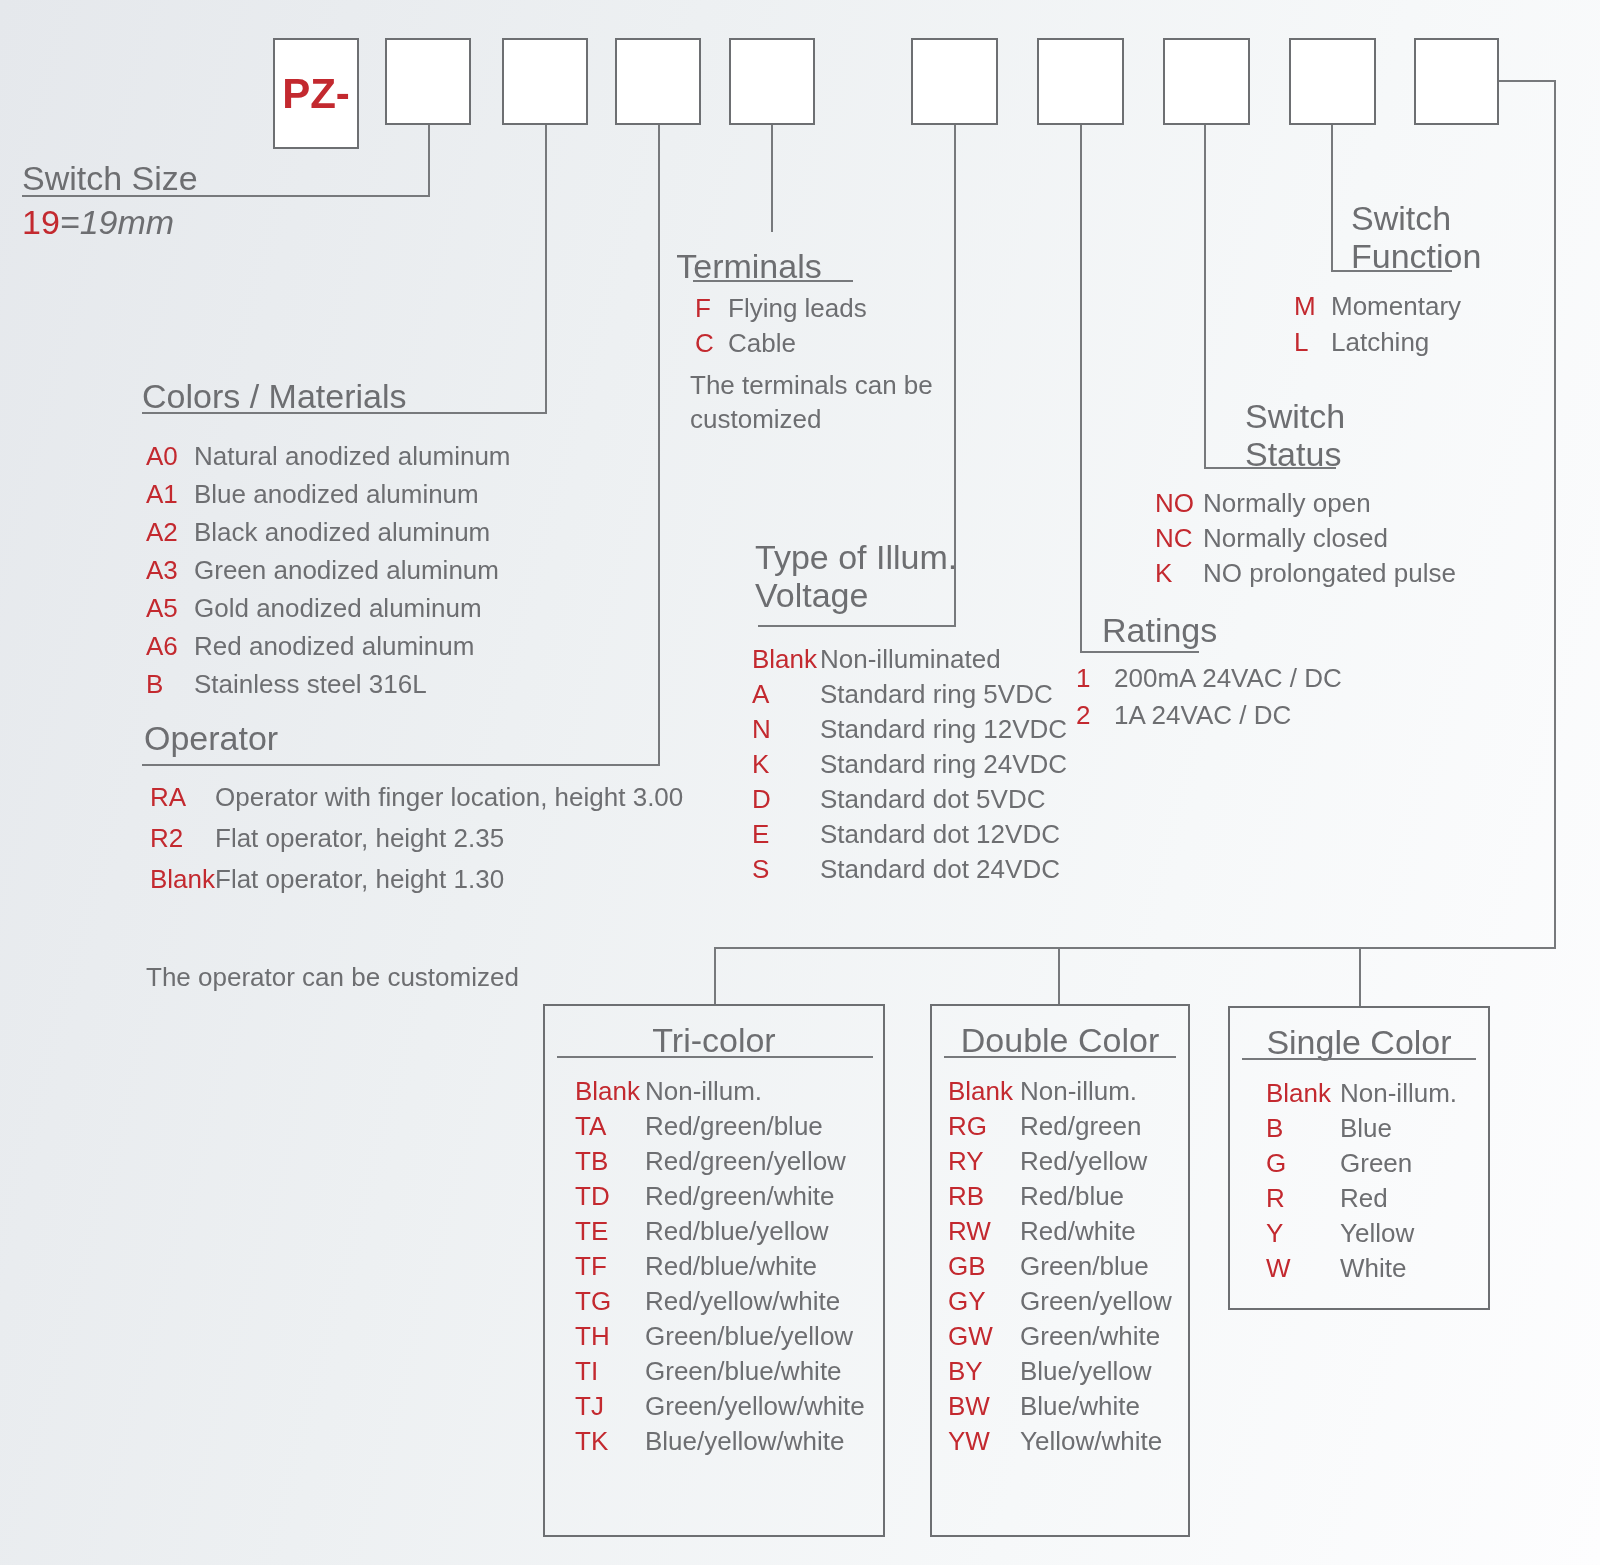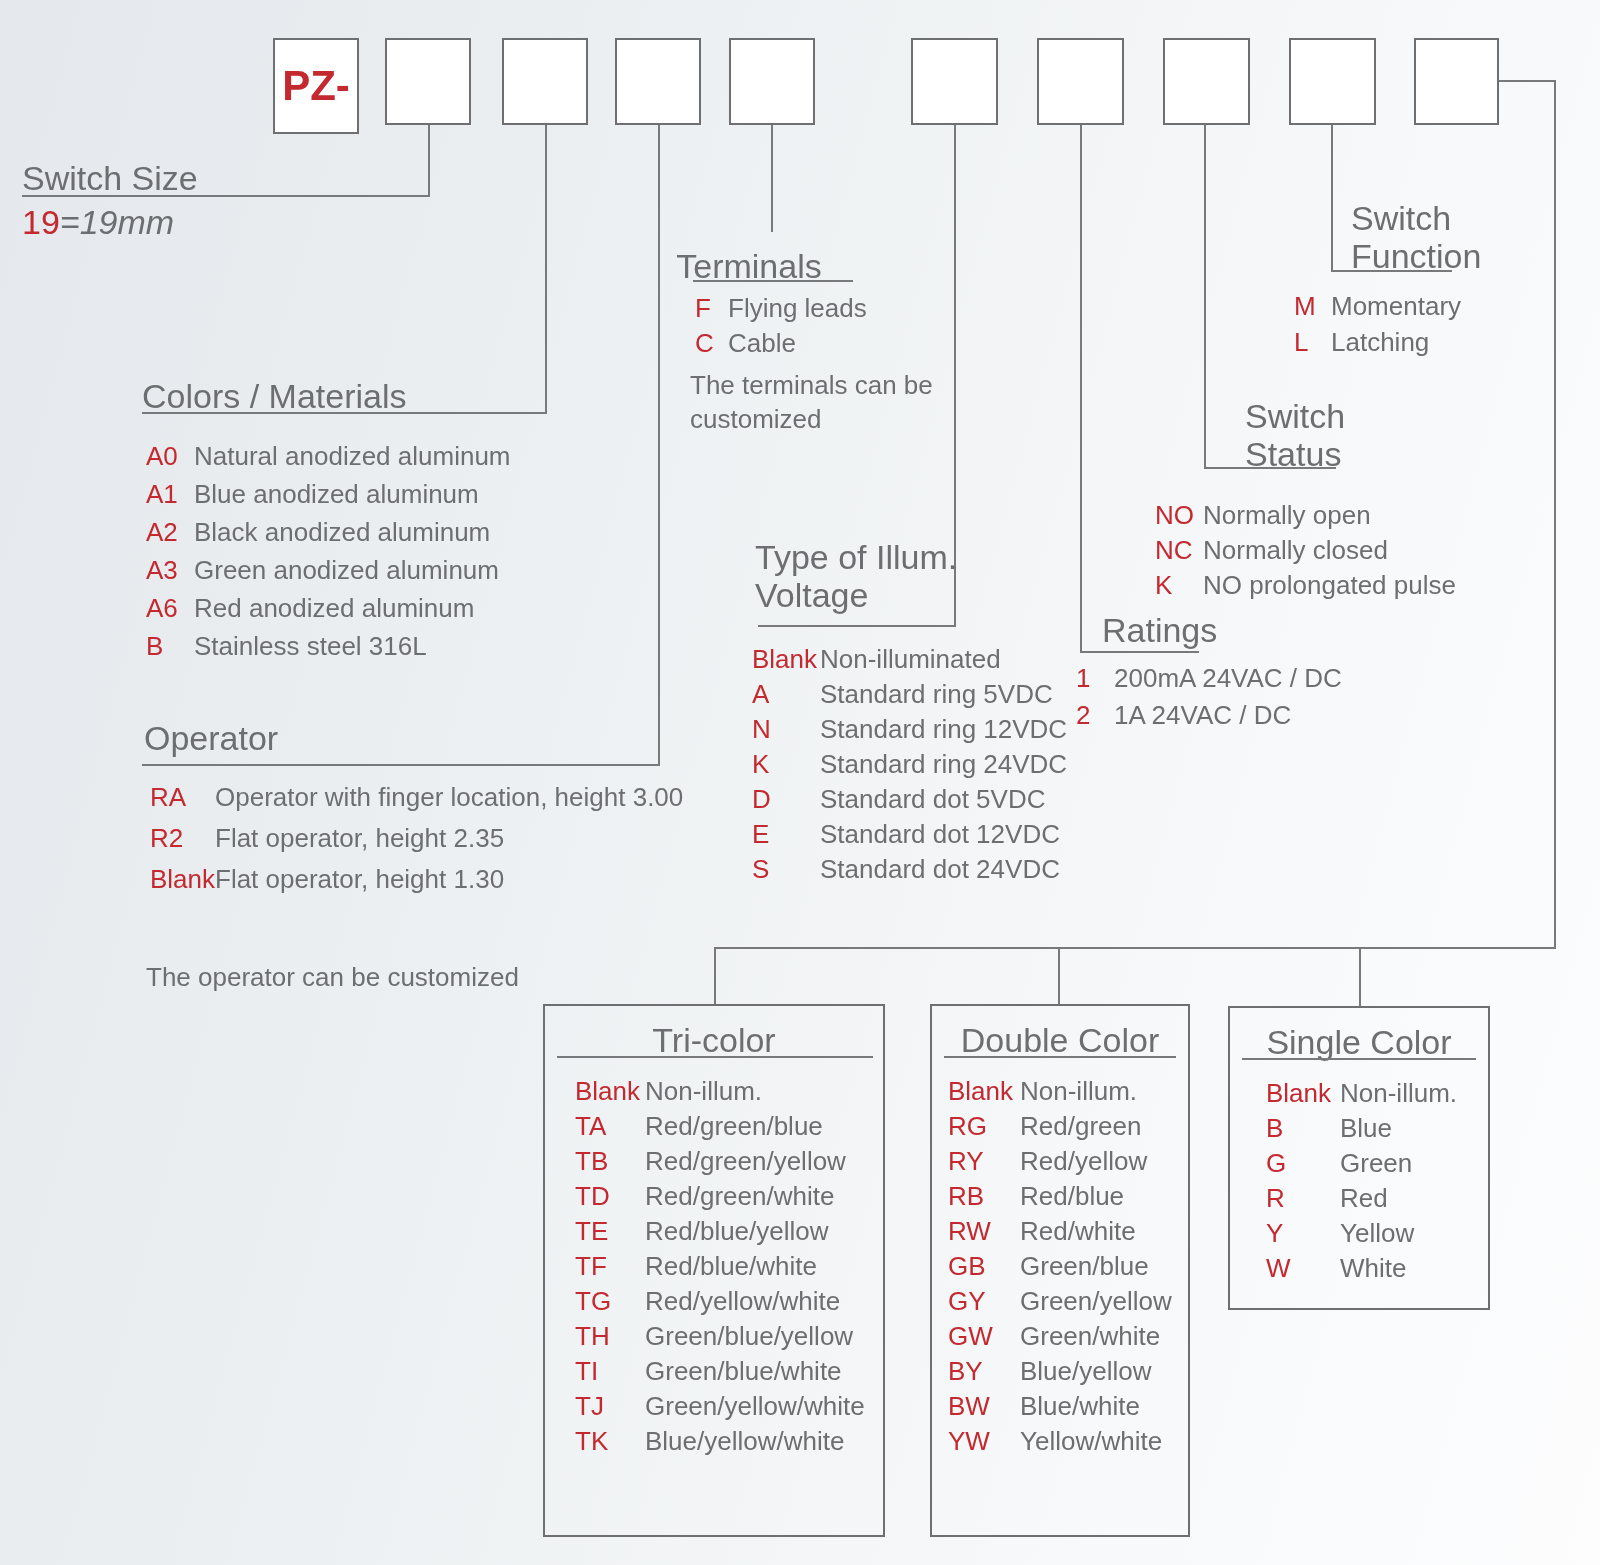--- a/index.html
+++ b/index.html
@@ -35,21 +35,21 @@
   .note{position:absolute;font-size:26px;color:#6d6e71;line-height:34px;}
   .sizeval{position:absolute;font-size:34px;white-space:nowrap;}
   .sizeval .code{color:#c3292f;}
   .sizeval .rest{color:#6d6e71;font-style:italic;}
 </style>
 </head>
 <body>
 
 <div id="canvas">
 
-  <div class="box pz" style="left:273px;top:38px;width:86px;height:96px;">
+  <div class="box pz" style="left:273px;top:38px;width:86px;height:111px;">
     <span>PZ-</span>
   </div>
   <div class="box" style="left:385px;top:38px;width:86px;height:87px;"></div>
   <div class="box" style="left:502px;top:38px;width:86px;height:87px;"></div>
   <div class="box" style="left:615px;top:38px;width:86px;height:87px;"></div>
   <div class="box" style="left:729px;top:38px;width:86px;height:87px;"></div>
   <div class="box" style="left:911px;top:38px;width:87px;height:87px;"></div>
   <div class="box" style="left:1037px;top:38px;width:87px;height:87px;"></div>
   <div class="box" style="left:1163px;top:38px;width:87px;height:87px;"></div>
   <div class="box" style="left:1289px;top:38px;width:87px;height:87px;"></div>
@@ -107,20 +107,24 @@
       <div class="row">
         <span class="code">A2</span>
         <span class="desc">Black anodized aluminum</span>
       </div>
 
       <div class="row">
         <span class="code">A3</span>
         <span class="desc">Green anodized aluminum</span>
       </div>
 
+      <div class="row">
+        <span class="code">A5</span>
+        <span class="desc">Gold anodized aluminum</span>
+      </div>
 
       <div class="row">
         <span class="code">A6</span>
         <span class="desc">Red anodized aluminum</span>
       </div>
 
       <div class="row">
         <span class="code">B</span>
         <span class="desc">Stainless steel 316L</span>
       </div>
@@ -214,21 +218,21 @@
       <div class="row">
         <span class="code">2</span>
         <span class="desc">1A 24VAC / DC</span>
       </div>
     </div>
 
   <div class="sec-title" style="left:1245px;top:390px;">
     <span>Switch</span>
     <span>Status</span>
   </div>
-  <div class="rows" style="left:1155px;top:486px;margin-top:12px;--rh:35px;--cw:48px;">
+  <div class="rows" style="left:1155px;top:486px;--rh:35px;--cw:48px;">
 
       <div class="row">
         <span class="code">NO</span>
         <span class="desc">Normally open</span>
       </div>
 
       <div class="row">
         <span class="code">NC</span>
         <span class="desc">Normally closed</span>
       </div>

